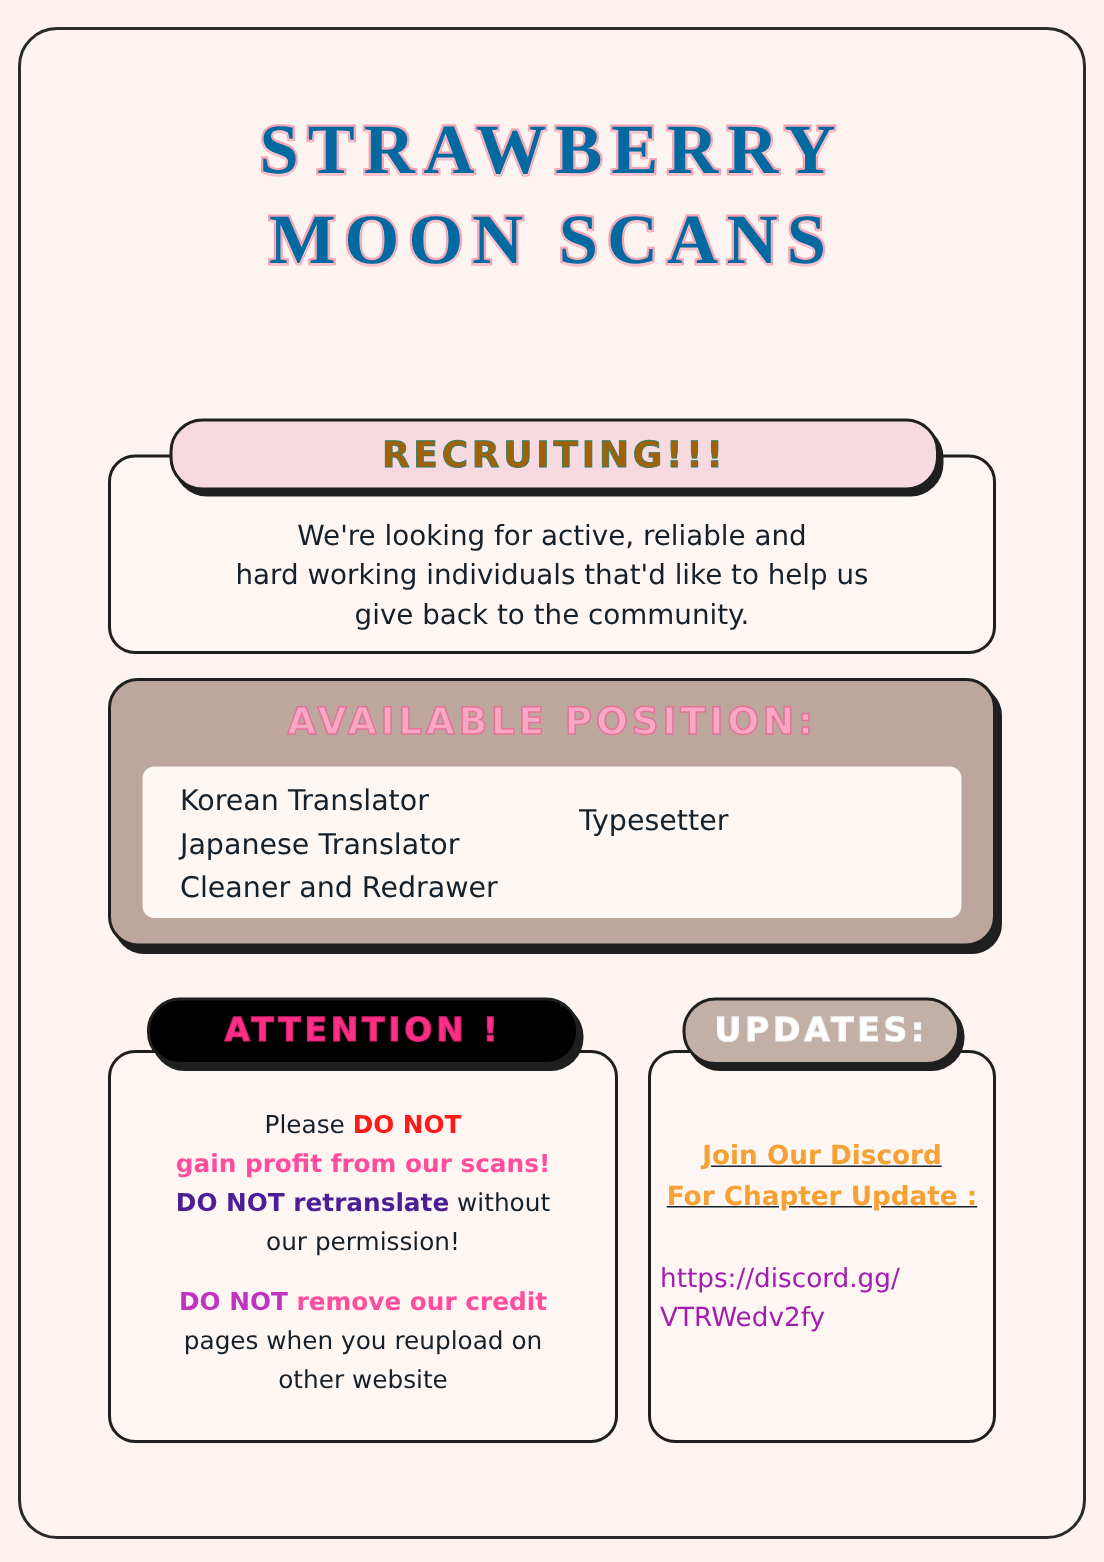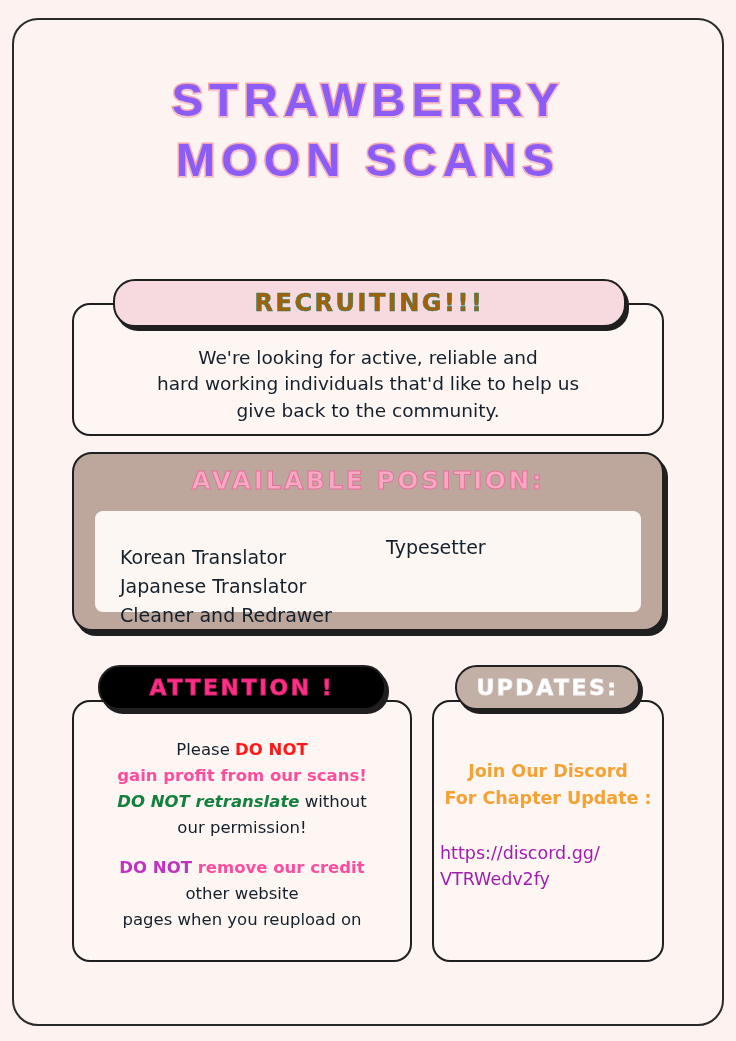--- a/index.html
+++ b/index.html
@@ -32,26 +32,26 @@
 
   
   #title-block {
     position: absolute;
     left: 0;
     top: 70px;
     width: 736px;
     text-align: center;
   }
   .title-line {
-    font-family: Liberation Sans, sans-serif;
+    font-family: Liberation Serif, serif;
     font-weight: bold;
     font-size: 47px;
     letter-spacing: 6px;
     line-height: 1.28;
-    color: #8b5cf6;
+    color: #0369a1;
     -webkit-text-stroke: 3px #f4a6b4;
     paint-order: stroke fill;
     text-shadow: 0 2px 0 #f7c3cc;
   }
 
   
   .card {
     position: absolute;
     border: 2px solid #1f1f1f;
     border-radius: 18px;
@@ -110,57 +110,57 @@
     left: 95px; top: 511px; width: 546px; height: 101px;
     background: #fdf7f4;
     border-radius: 8px;
   }
   .pos-col {
     position: absolute;
     font-size: 19px;
     line-height: 1.52;
     color: #14202a;
   }
-  #pos-col-left { left: 120px; top: 543px; }
+  #pos-col-left { left: 120px; top: 520px; }
   #pos-col-right { left: 386px; top: 533px; }
 
   
   #attention-card { left: 72px; top: 700px; width: 340px; height: 262px; }
   #attention-ribbon {
     left: 98px; top: 665px; width: 288px; height: 45px;
     background: #000000;
   }
   #attention-ribbon .ribbon-label {
     color: #ff2f87;
     -webkit-text-stroke: 0.8px #d62170;
     font-size: 22px;
   }
   #attention-text {
     left: 82px; top: 737px; width: 320px;
     font-size: 16.5px; line-height: 1.58;
   }
   .red { color: #ff1a1a; font-weight: bold; }
   .pink { color: #ff4d9d; font-weight: bold; }
-  .teal { color: #15803d; font-weight: bold; font-style: italic; }
+  .teal { color: #4c1d95; font-weight: bold; }
   .purple { color: #c033c0; font-weight: bold; }
 
   
   #updates-card { left: 432px; top: 700px; width: 232px; height: 262px; }
   #updates-ribbon {
     left: 455px; top: 665px; width: 185px; height: 45px;
     background: #c2b0a6;
   }
   #updates-ribbon .ribbon-label {
     color: #ffffff;
     -webkit-text-stroke: 0.8px #f2f2f2;
     font-size: 22px;
   }
   #updates-text {
     left: 440px; top: 758px; width: 216px;
-    font-size: 17.5px; line-height: 1.55;
+    font-size: 17.5px; line-height: 1.55; text-decoration: underline;
   }
   .orange { color: #f5a133; font-weight: bold; }
   #discord-link {
     position: absolute;
     left: 440px; top: 840px; width: 216px;
     text-align: left;
     font-size: 17.5px;
     line-height: 1.5;
     color: #a21caf;
   }
@@ -208,22 +208,22 @@
     </div>
     <div class="pink">gain profit from our scans!</div>
     <div>
       <span class="teal">DO NOT retranslate</span><span> without</span>
     </div>
     <div>our permission!</div>
     <div style="height:14px"></div>
     <div>
       <span class="purple">DO NOT</span><span class="pink"> remove our credit</span>
     </div>
+    <div>pages when you reupload on</div>
     <div>other website</div>
-    <div>pages when you reupload on</div>
   </div>
 
   <div id="updates-card" class="card"></div>
   <div id="updates-ribbon" class="ribbon">
     <span class="ribbon-label">UPDATES:</span>
   </div>
   <div id="updates-text" class="body-text">
     <div class="orange">Join Our Discord</div>
     <div class="orange">For Chapter Update :</div>
   </div>

